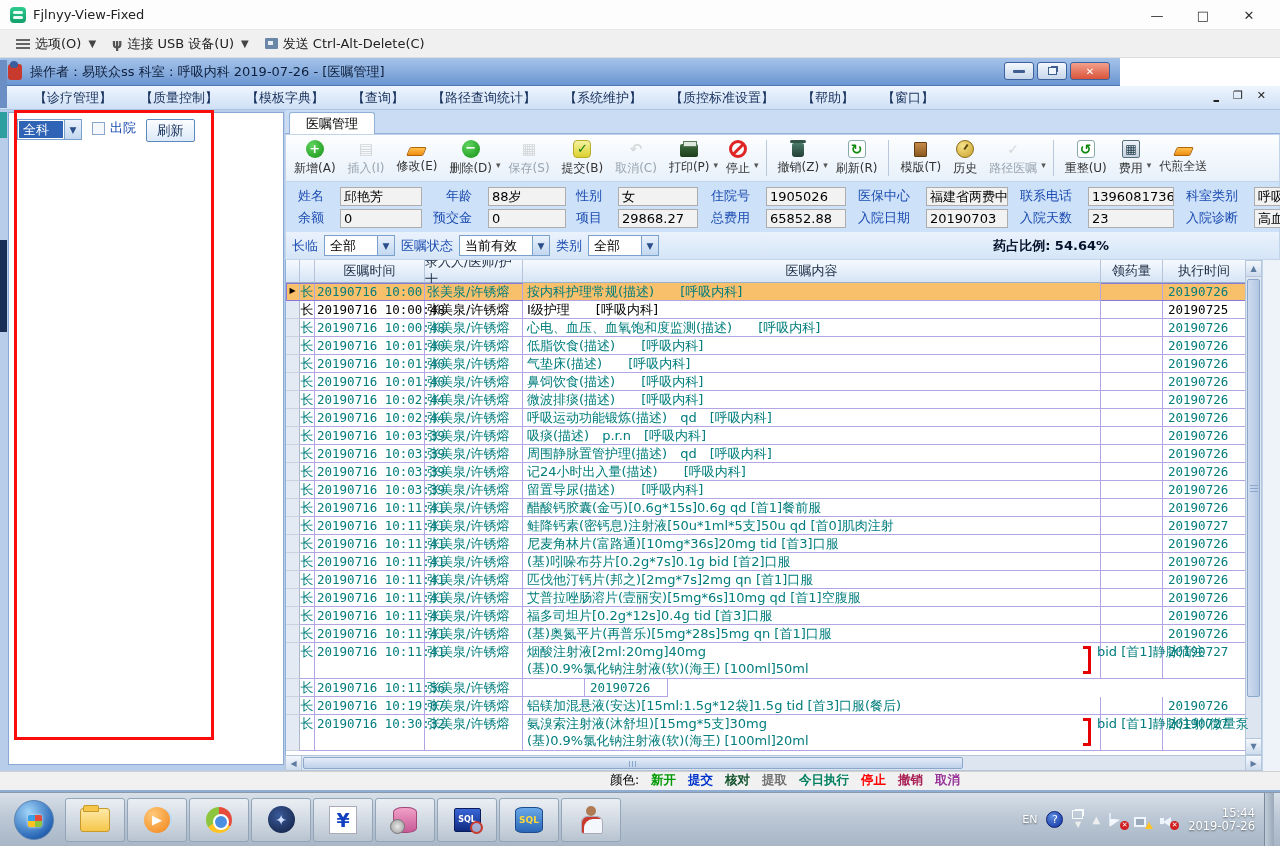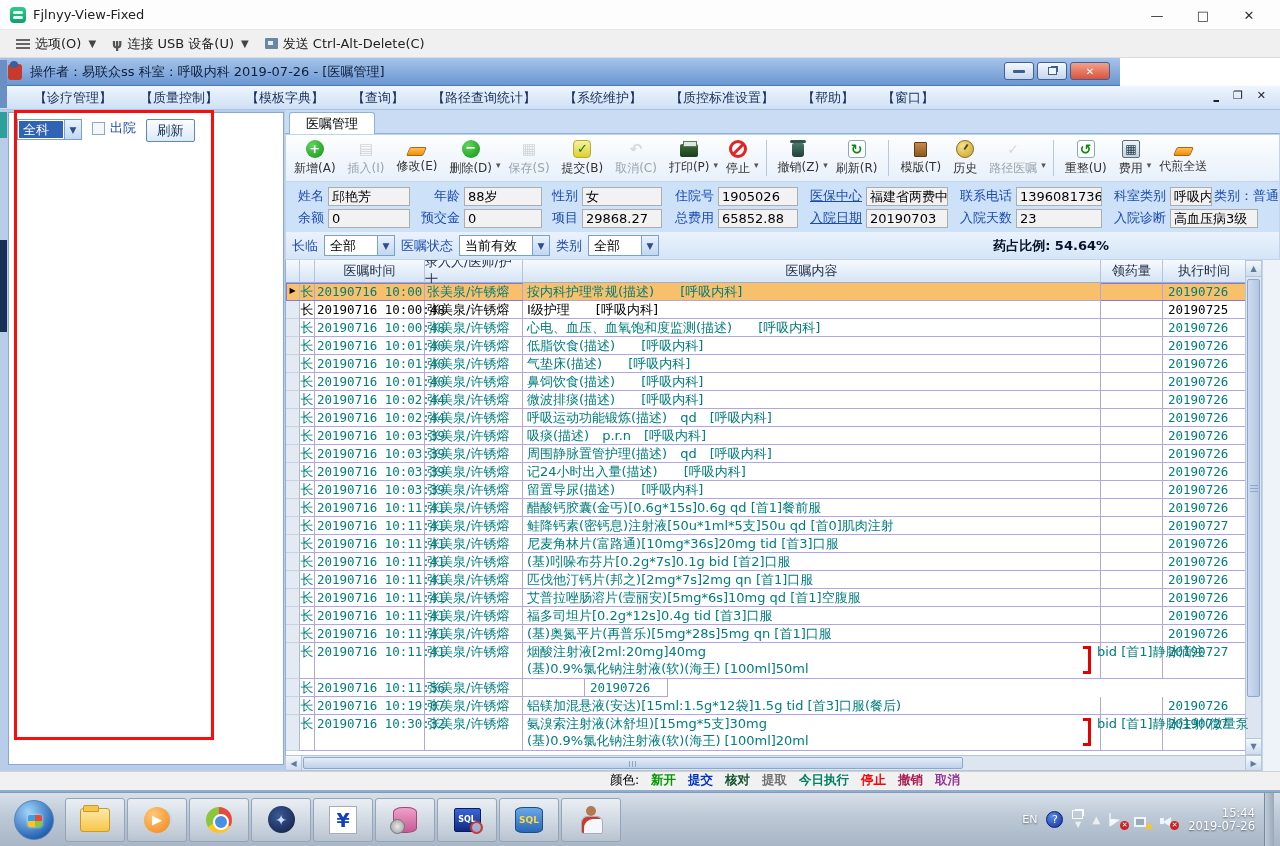--- a/index.html
+++ b/index.html
@@ -93,26 +93,26 @@
   .i-history::after{content:"";position:absolute;left:8px;top:3px;width:2px;height:6px;background:#5a4408;transform:rotate(35deg);}
   .i-path{color:#9aa4ae;}.i-path::after{content:"✓";font-size:14px;}
   .i-fee{background:linear-gradient(#eef3f8,#c6d2de);border:1px solid #56707e;border-radius:2px;color:#24404e;}
   .i-fee::after{content:"▦";font-size:12px;}
 
   
   .patient{position:absolute;left:0;top:72px;width:995px;height:50px;background:#cde1f8;border-left:1px solid #c2d4ea;border-right:1px solid #c2d4ea;padding:3px 0 0 6px;}
   .prow{display:flex;align-items:center;height:22px;gap:4px;}
   .ppair{display:flex;align-items:center;gap:4px;}
   .plabel{color:#1b4bb0;text-align:right;white-space:nowrap;}
-  .pfield{height:19px;line-height:17px;background:#f2f2f2;border:1px solid #adadad;padding:0 3px;color:#000;white-space:nowrap;overflow:hidden;}
+  .pfield{height:19px;line-height:17px;background:#f2f2f2;border:1px solid #adadad;padding:0 3px;color:#000;white-space:nowrap;overflow:hidden;margin-left:12px;}
   .ppair:nth-child(1) .plabel{width:32px;} .ppair:nth-child(1) .pfield{width:82px;}
   .ppair:nth-child(2) .plabel{width:46px;} .ppair:nth-child(2) .pfield{width:78px;}
   .ppair:nth-child(3) .plabel{width:32px;} .ppair:nth-child(3) .pfield{width:80px;}
   .ppair:nth-child(4) .plabel{width:48px;} .ppair:nth-child(4) .pfield{width:80px;}
-  .ppair:nth-child(5) .plabel{width:60px;text-decoration:underline;} .ppair:nth-child(5) .pfield{width:82px;}
+  .ppair:nth-child(5) .plabel{width:60px;} .ppair:nth-child(5) .pfield{width:82px;}
   .ppair:nth-child(6) .plabel{width:60px;} .ppair:nth-child(6) .pfield{width:86px;}
   .ppair:nth-child(7) .plabel{width:60px;}
   .prow1 .ppair:nth-child(7) .pfield{width:42px;}
   .prow2 .ppair:nth-child(7) .pfield{width:88px;}
   .pextra{color:#1b4bb0;white-space:nowrap;margin-left:-2px;}
 
   
   .filterbar{position:absolute;left:0;top:122px;width:995px;height:28px;background:linear-gradient(#eaf2fc,#d5e5f7);border:1px solid #c2d4ea;border-top:none;display:flex;align-items:center;gap:6px;padding-left:6px;}
   .flabel{color:#1b4bb0;white-space:nowrap;}
   .fcombo{height:21px;border:1px solid #7aa0cc;background:#fff;display:flex;align-items:center;}

